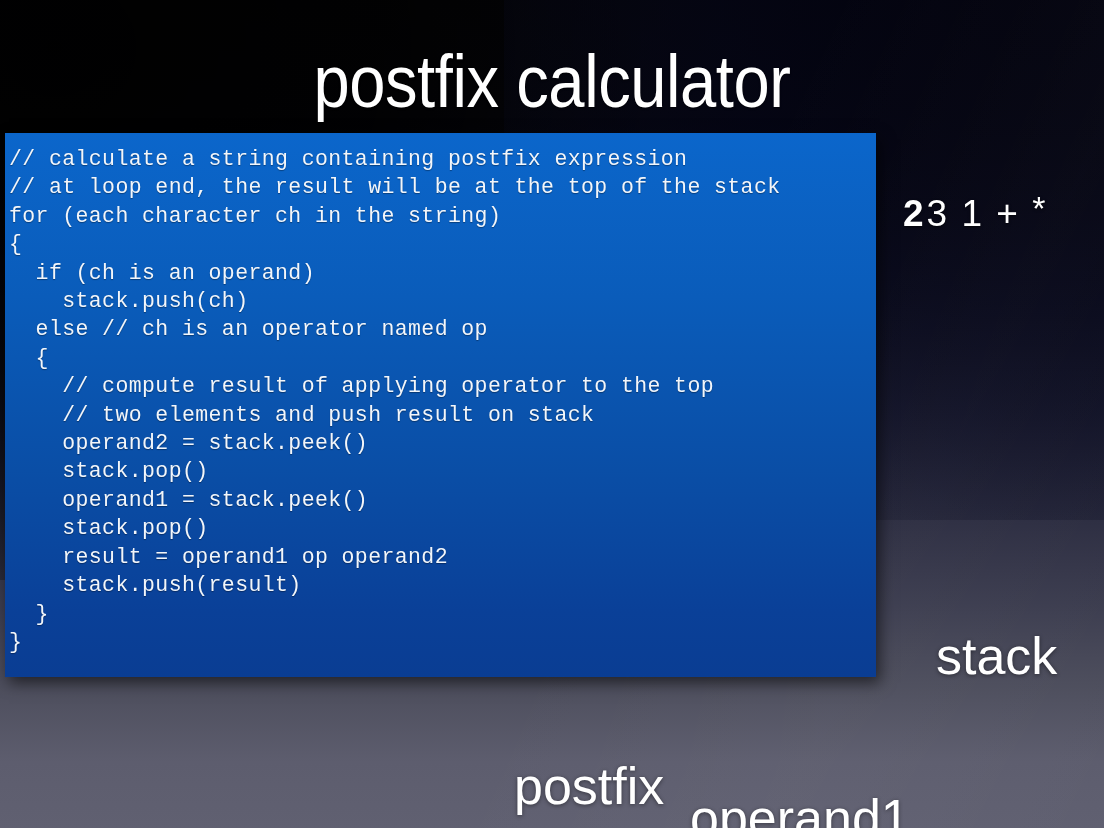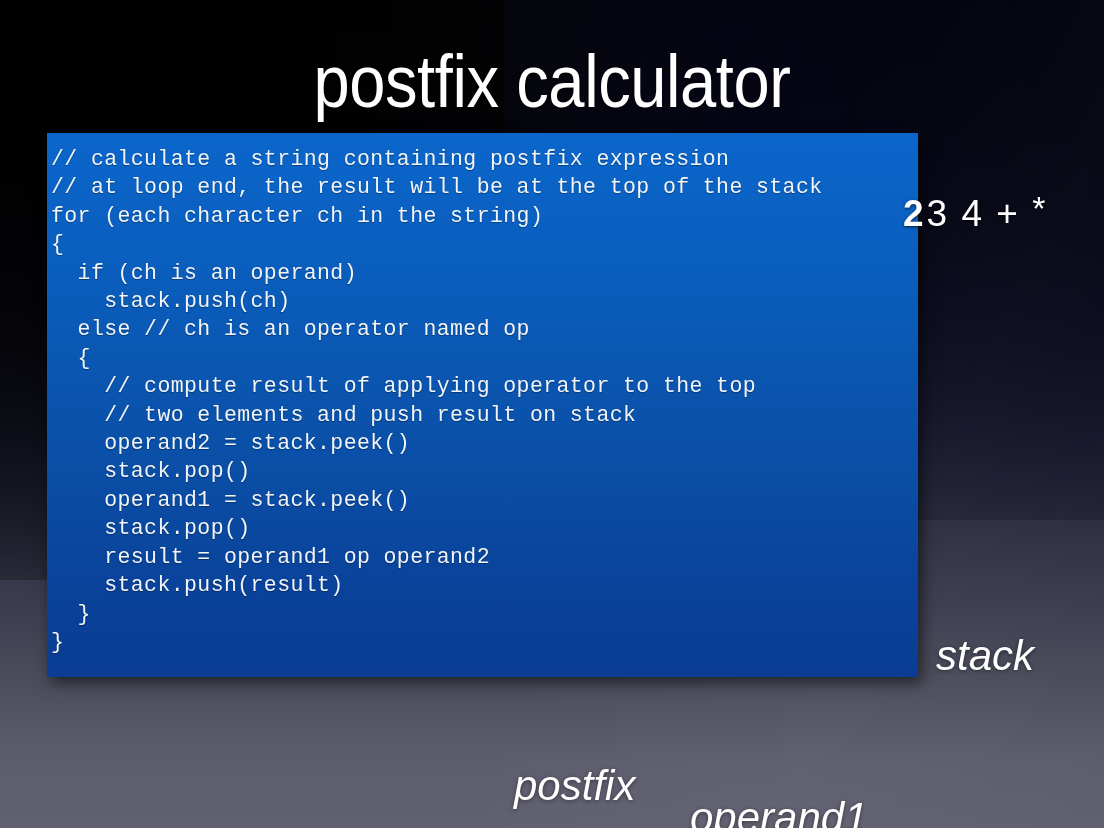--- a/index.html
+++ b/index.html
@@ -71,21 +71,20 @@
 
   
   #code-panel {
     position:absolute;
     left:5px; top:133px;
     width:871px; height:544px;
     background:linear-gradient(to bottom, #0b66cb 0%, #0a5cba 30%, #0a4ea6 62%, #0a4098 88%, #0a3d93 100%);
     box-shadow:4px 6px 14px rgba(0,0,0,0.55);
     padding:12px 0 0 4px;
     overflow:hidden;
-    margin-left:42px;
   }
   #code-text {
     color:#f2f6fb;
     font-family:"Liberation Mono","DejaVu Sans Mono",monospace;
     font-size:21.5px;
     line-height:28.4px;
     white-space:pre;
     letter-spacing:0.4px;
     text-shadow:0 1px 1px rgba(0,0,0,0.35);
   }
@@ -103,25 +102,24 @@
   }
   #expression .cur { font-weight:bold; letter-spacing:3px; }
   #expression .tok { font-weight:400; }
   #expression .op  { font-weight:400; }
   #expression .star { font-size:34px; vertical-align:6px; }
 
   
   .lbl {
     position:absolute;
     color:#ffffff;
-    font-size:42px;
+    font-size:52px;
     line-height:48px;
     white-space:nowrap;
     text-shadow:0 1px 4px rgba(0,0,0,0.45);
-    font-style:italic;
   }
   #label-stack    { left:936px; top:632px; }
   #label-result   { left:514px; top:762px; }
   #label-op1      { left:690px; top:762px;margin-top:32px; }
   #label-op2      { left:884px; top:762px; }
 </style>
 </head>
 <body>
 
 <div id="slide">
@@ -147,21 +145,21 @@
     stack.pop()
     operand1 = stack.peek()
     stack.pop()
     result = operand1 op operand2
     stack.push(result)
   }
 }</pre>
   </div>
 
   <div id="expression">
-    <span class="cur">2</span><span class="tok">3 4 + </span><span class="op star">*</span>
+    <span class="cur">2</span><span class="tok">3 1 + </span><span class="op star">*</span>
   </div>
 
   <div class="lbl" id="label-stack">stack</div>
 
   <div class="lbl" id="label-result">postfix</div>
 
   <div class="lbl" id="label-op1">operand1</div>
 
 
 </div>

